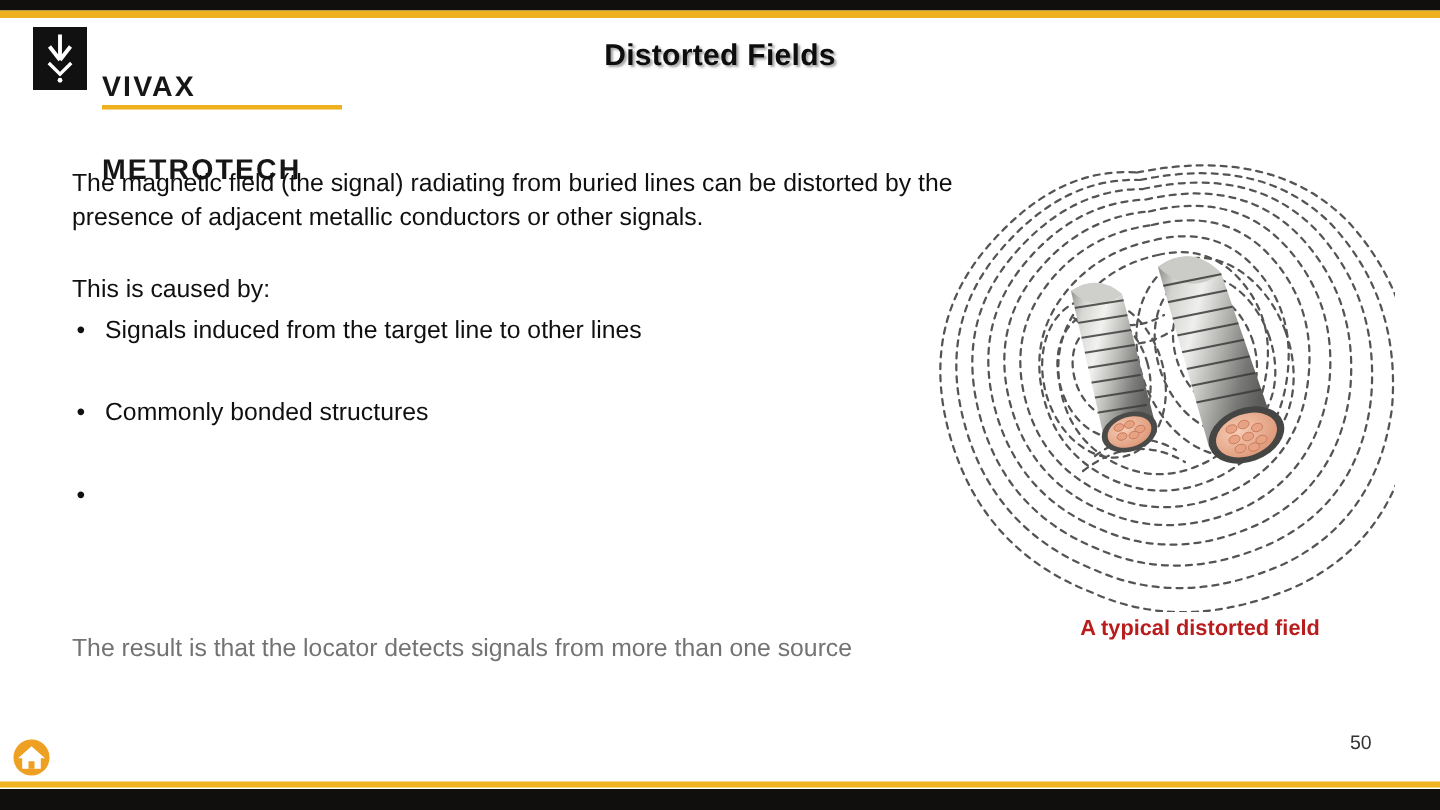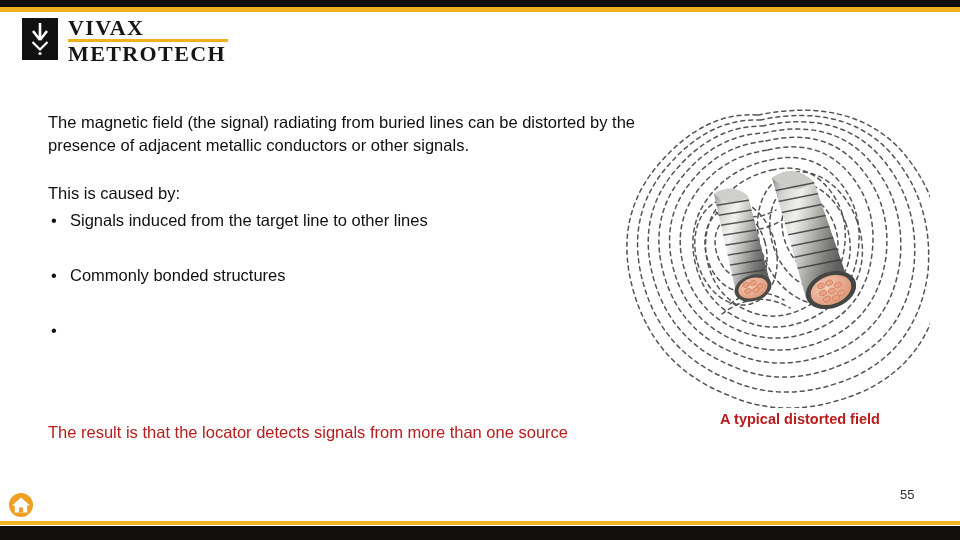--- a/index.html
+++ b/index.html
@@ -61,27 +61,28 @@
     width: 36px; height: 42px;
     background: #111111;
   }
   .logo-mark svg { display: block; }
   .logo-words {
     position: absolute;
     left: 46px; top: 0;
     width: 168px;
   }
   .logo-word {
-    font-family: Liberation Serif, serif;
+    font-family: Liberation Sans, sans-serif;
     font-weight: bold;
-    font-size: 22px;
+    font-size: 19px;
     letter-spacing: 1.4px;
     color: #161616;
     line-height: 19px;
     white-space: nowrap;
+    margin-top: 31px;
   }
   .logo-rule {
     height: 3px;
     background: #efb01e;
     margin: 2px 0 2px 0;
     width: 160px;
   }
 
   
   .slide-title {
@@ -128,21 +129,21 @@
     font-size: 16.5px;
     line-height: 22px;
   }
 
   .para-result {
     position: absolute;
     left: 48px; top: 421px;
     width: 680px;
     font-size: 16.5px;
     line-height: 23px;
-    color: #b91c1c;
+    color: #737373;
   }
 
   
   .figure {
     position: absolute;
     left: 612px; top: 108px;
     width: 318px; height: 300px;
   }
   .figure svg { display: block; }
 
@@ -191,20 +192,21 @@
         <circle cx="18" cy="35.5" r="1.6" fill="#ffffff"></circle>
       </svg>
     </div>
     <div class="logo-words">
       <div class="logo-word">VIVAX</div>
       <div class="logo-rule"></div>
       <div class="logo-word">METROTECH</div>
     </div>
   </div>
 
+  <div class="slide-title">Distorted Fields</div>
 
   <div class="body-col">
     <p class="para-intro">The magnetic field (the signal) radiating from buried lines can be distorted by the presence of adjacent metallic conductors or other signals.</p>
     <p class="para-cause">This is caused by:</p>
     <ul class="bullets">
       <li>
         <span class="dot">•</span>
         <span>Signals induced from the target line to other lines</span>
       </li>
       <li>
@@ -331,18 +333,18 @@
   <div class="figure-caption">A typical distorted field</div>
 
   <div class="home-btn">
     <svg width="26" height="26" viewBox="0 0 26 26">
       <circle cx="13" cy="13" r="12" fill="#eda021"></circle>
       <path d="M13 5.5 L22 13.5 L19.2 13.5 L19.2 20.5 L6.8 20.5 L6.8 13.5 L4 13.5 Z" fill="#ffffff"></path>
       <rect x="11" y="15.5" width="4" height="5" fill="#eda021"></rect>
     </svg>
   </div>
 
-  <div class="page-num">55</div>
+  <div class="page-num">50</div>
 
   <div class="band-bottom-gold"></div>
   <div class="band-bottom-black"></div>
 
 </div>
 
 </body></html>

